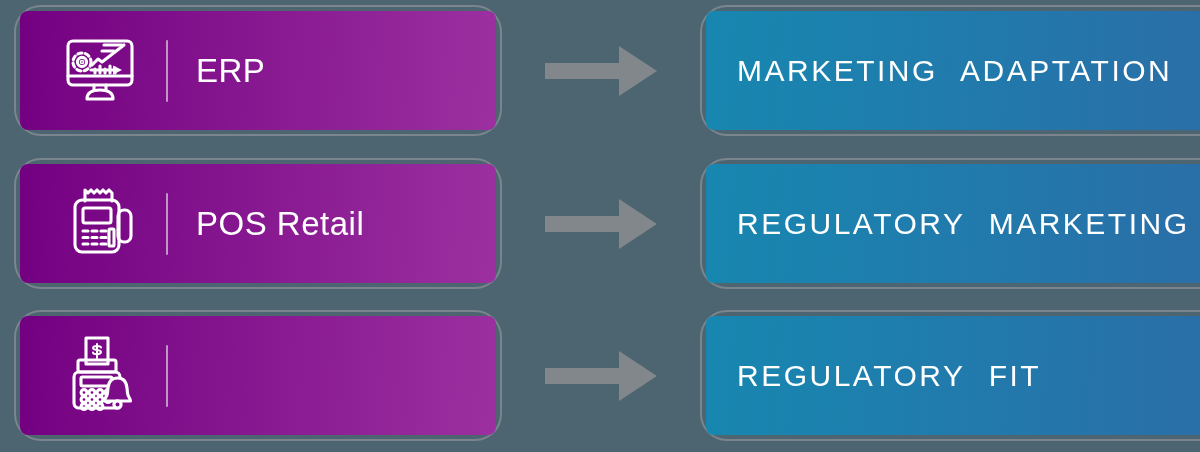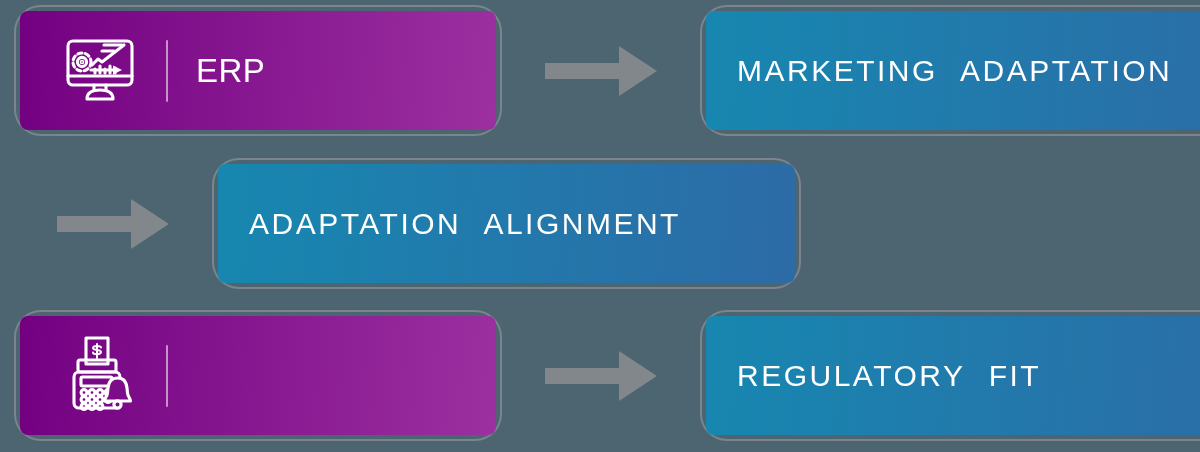--- a/index.html
+++ b/index.html
@@ -80,29 +80,49 @@
       </svg>
     </div>
     <div class="box box-target">
       <div class="fill fill-target">
         <span class="label-target">MARKETING ADAPTATION</span>
       </div>
     </div>
   </div>
 
   <div class="row row2">
+    <div class="box box-source">
+      <div class="fill fill-source">
+        <span class="icon-wrap">
+          <svg viewBox="0 0 84 84">
+            <g class="stroke-icon">
+              <path d="M27 19 V8 l3 3 3-3 3 3 3-3 3 3 3-3 3 3 3-3 3 3 V19"></path>
+              <rect x="60" y="28" width="13" height="32" rx="6"></rect>
+              <rect x="17" y="18" width="44" height="52" rx="7"></rect>
+              <rect x="25" y="26" width="28" height="15" rx="2"></rect>
+              <path d="M25 49 h5 M34 49 h5 M43 49 h5"></path>
+              <path d="M25 55.5 h5 M34 55.5 h5 M43 55.5 h5"></path>
+              <path d="M25 62 h5 M34 62 h5 M43 62 h5"></path>
+              <rect x="51" y="47" width="5" height="17" rx="1"></rect>
+            </g>
+          </svg>
+        </span>
+        <span class="divider"></span>
+        <span class="label-source">POS Retail</span>
+      </div>
+    </div>
     <div class="arrow-zone">
       <svg width="112" height="52" viewBox="0 0 112 52">
         <rect x="0" y="18" width="75" height="16" fill="#81878B"></rect>
         <polygon points="74,1 74,51 112,26" fill="#81878B"></polygon>
       </svg>
     </div>
     <div class="box box-target">
       <div class="fill fill-target">
-        <span class="label-target">ADAPTATION ALIGNMENT</span>
+        <span class="label-target">REGULATORY MARKETING</span>
       </div>
     </div>
   </div>
 
   <div class="row row3">
     <div class="box box-source">
       <div class="fill fill-source">
         <span class="icon-wrap">
           <svg viewBox="0 0 84 84">
             <g class="stroke-icon">

